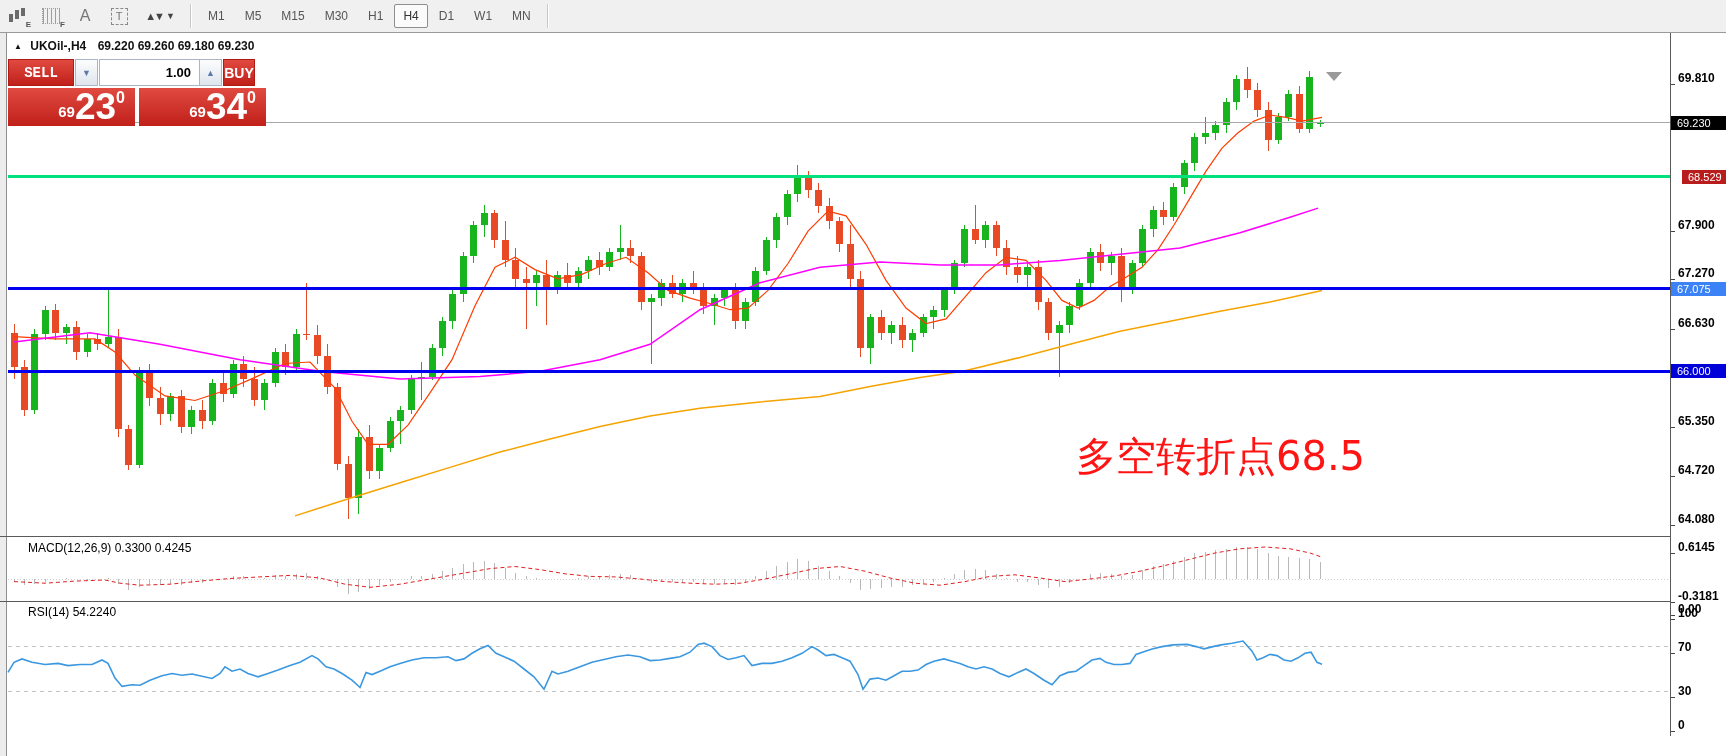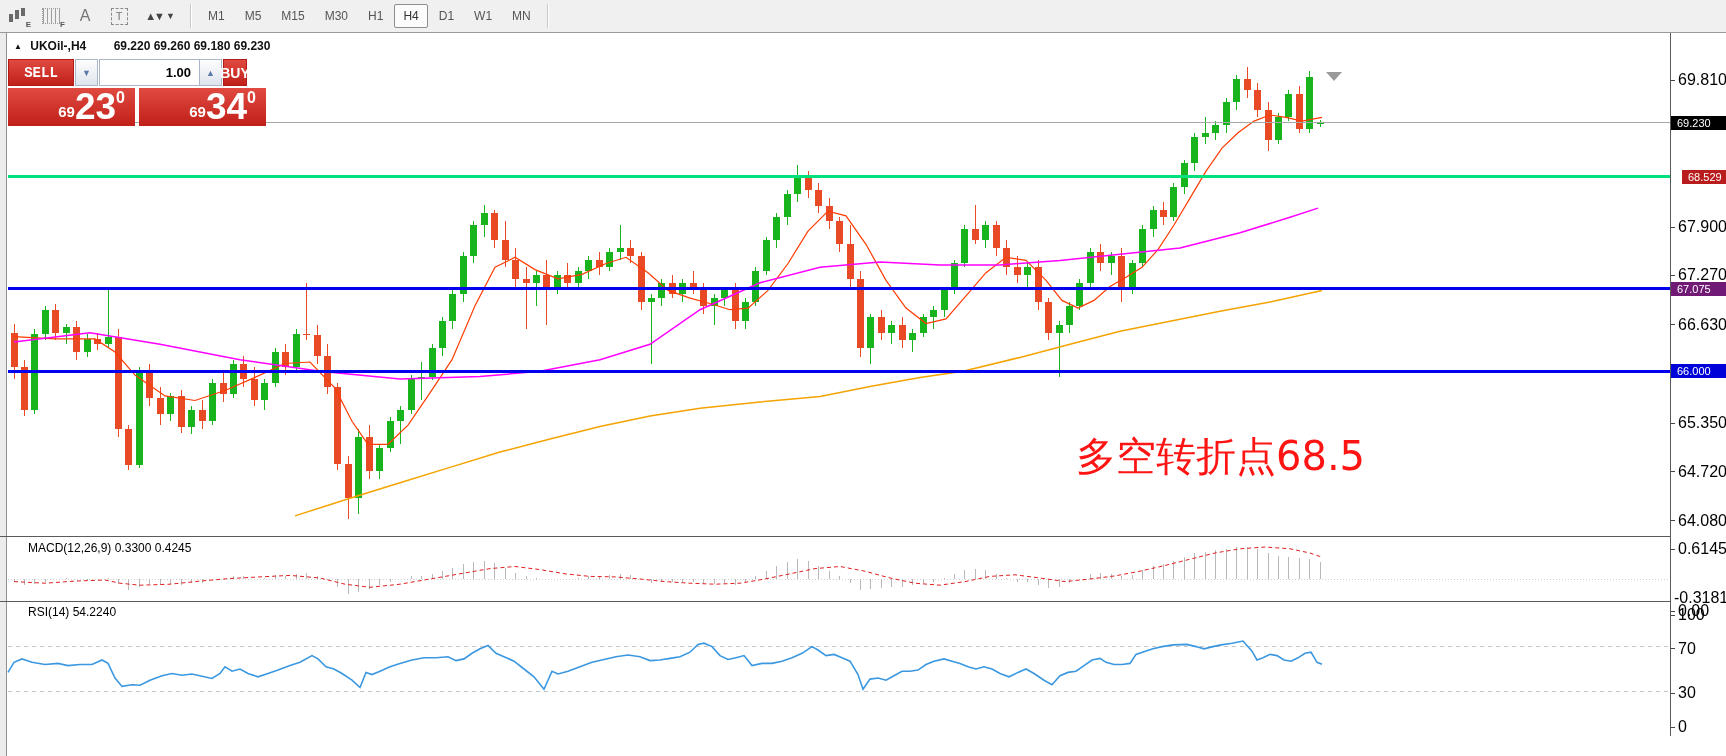--- a/index.html
+++ b/index.html
@@ -18,35 +18,35 @@
   .tbox-ic{width:15px;height:15px;border:1px dashed #8a8a8a;font-size:11px;color:#777;display:flex;align-items:center;justify-content:center;}
   .arr-ic{font-size:11px;color:#444;letter-spacing:-2px;}
   .caret{font-size:9px;color:#444;margin-left:3px;}
   
   #chartwin{position:absolute;left:0;top:33px;width:1726px;height:723px;background:#fff;}
   .leftframe{position:absolute;left:0;top:0;width:6px;height:723px;background:#ececec;border-right:1px solid #8f8f8f;}
   .pane-sep{position:absolute;left:0;width:1726px;background:#5a5a5a;height:1px;}
   
   #symhdr{position:absolute;left:14px;top:6px;font-size:12px;font-weight:bold;color:#111;white-space:nowrap;z-index:30;}
   #symhdr .tri{font-size:8px;margin-right:5px;position:relative;top:-1px;}
-  #symhdr .vals{font-weight:bold;margin-left:24px;}
+  #symhdr .vals{font-weight:bold;margin-left:8px;}
   
   #trade{position:absolute;left:8px;top:26px;width:259px;height:67px;z-index:31;font-weight:bold;}
   .redgrad{background:linear-gradient(#e04a40,#c02019);}
   #sellbtn{position:absolute;left:0;top:0;width:66px;height:27px;color:#fff;font-size:14px;display:flex;align-items:center;justify-content:center;border:1px solid #b21b15;box-sizing:border-box;cursor:pointer;font-family:Liberation Mono, monospace;}
-  #buybtn{position:absolute;left:215px;top:0;width:24px;height:27px;color:#fff;font-size:14px;display:flex;align-items:center;justify-content:center;border:1px solid #b21b15;box-sizing:border-box;cursor:pointer;}
+  #buybtn{position:absolute;left:215px;top:0;width:32px;height:27px;color:#fff;font-size:14px;display:flex;align-items:center;justify-content:center;border:1px solid #b21b15;box-sizing:border-box;cursor:pointer;}
   .spinbtn{position:absolute;top:0;width:23px;height:27px;background:linear-gradient(#fdfdfd,#dfe5ee);border:1px solid #aab6c8;box-sizing:border-box;display:flex;align-items:center;justify-content:center;color:#5a7ba8;font-size:9px;cursor:pointer;}
   #volinput{position:absolute;left:91px;top:0;width:101px;height:27px;border:1px solid #aab6c8;box-sizing:border-box;font-size:13px;text-align:right;padding-right:8px;color:#000;font-family:inherit;font-weight:bold;}
   .pricebox{position:absolute;top:29px;width:127px;height:38px;color:#fff;display:flex;align-items:flex-end;justify-content:flex-end;padding:0 10px 2px 0;box-sizing:border-box;cursor:pointer;}
   .pricebox .sm{font-size:15px;margin-bottom:4px;}
   .pricebox .bg{font-size:37px;line-height:34px;}
   .pricebox .sup{font-size:16px;align-self:flex-start;margin-top:1px;}
   
   #praxis{position:absolute;left:1670px;top:0;width:56px;height:703px;background:#fff;border-left:1px solid #5a5a5a;z-index:20;}
-  .ptick{position:absolute;left:0;width:56px;font-size:16px;color:#000;display:flex;align-items:center;}
+  .ptick{position:absolute;left:0;width:56px;font-size:12px;color:#000;display:flex;align-items:flex-end;font-weight:bold;}
   .ptick .dash{width:4px;height:1px;background:#444;margin-right:3px;}
   .pbadge{position:absolute;left:0;width:55px;height:14px;font-size:11px;display:flex;align-items:center;padding-left:6px;box-sizing:border-box;}
   .pane-label{position:absolute;left:12px;font-size:12px;color:#000;z-index:15;margin-left:16px;}
   svg{position:absolute;left:0;shape-rendering:crispEdges;}
   #annot{position:absolute;left:1076px;top:396px;font-size:40px;color:#ff1414;z-index:14;font-family:"DejaVu Sans",sans-serif;white-space:nowrap;}
   #shiftmark{position:absolute;left:1326px;top:39px;width:0;height:0;border-left:8px solid transparent;border-right:8px solid transparent;border-top:9px solid #9a9a9a;z-index:12;}
 </style>
 </head>
 <body>
 
@@ -544,21 +544,21 @@
         <div class="ptick" style="top: 429.739px;">
           <span class="dash"></span>
           <span>64.720</span>
         </div>
         <div class="ptick" style="top: 478.992px;">
           <span class="dash"></span>
           <span>64.080</span>
         </div>
         <div class="pbadge" style="top: 82.6565px; background: rgb(0, 0, 0); color: rgb(255, 255, 255);">69.230</div>
         <div class="pbadge" style="top: 136.604px; background: #b91c1c; color: rgb(255, 255, 255); margin-left: 11px;">68.529</div>
-        <div class="pbadge" style="top: 248.502px; background: #701a75; color: rgb(255, 255, 255);">67.075</div>
+        <div class="pbadge" style="top: 248.502px; background: #3b82f6; color: rgb(255, 255, 255);">67.075</div>
         <div class="pbadge" style="top: 331.232px; background: rgb(0, 0, 216); color: rgb(255, 255, 255);">66.000</div>
         <div class="ptick" style="top: 507.046px;">
           <span class="dash"></span>
           <span>0.6145</span>
         </div>
         <div class="ptick" style="top: 525px; margin-top: 44px;">
           <span class="dash"></span>
           <span>0.00</span>
         </div>
         <div class="ptick" style="top: 555.541px;">

